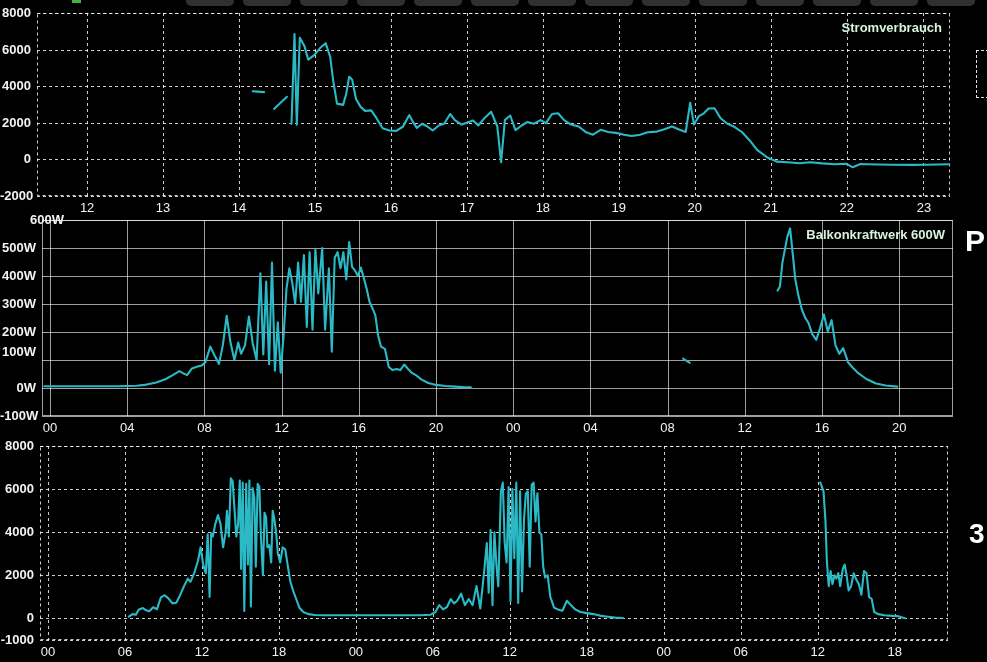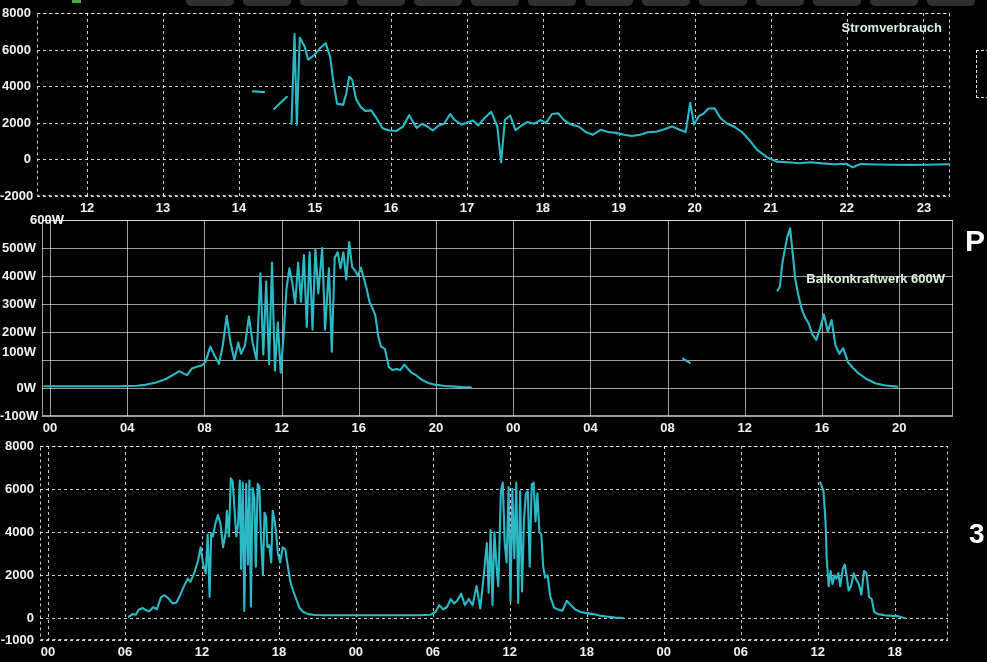--- a/index.html
+++ b/index.html
@@ -3,21 +3,21 @@
 <meta charset="utf-8">
 <style>
   html,body{margin:0;padding:0;background:#000;}
   body{position:relative;width:987px;height:662px;overflow:hidden;
        font-family:"Liberation Sans",sans-serif;}
   .chart{position:absolute;inset:0;pointer-events:none;}
   .plot{position:absolute;pointer-events:auto;}
   .plot svg{display:block;overflow:visible;}
   .tick-y{position:absolute;color:#f2f2f2;font-size:13px;font-weight:700;
           text-align:right;line-height:16px;}
-  .tick-x{position:absolute;color:#f2f2f2;font-size:13px;font-weight:700;
+  .tick-x{position:absolute;color:#f2f2f2;font-size:13px;font-weight:400;
           text-align:center;width:44px;line-height:15px;}
   .chart-title{position:absolute;color:#d9f2de;font-size:13px;font-weight:700;
                text-align:right;line-height:18px;}
   #top-strip{position:absolute;top:-7px;left:186px;display:flex;gap:9px;}
   .top-tab{width:48px;height:13px;background:#2e3132;border-radius:5px;
            pointer-events:auto;}
   #green-mark{position:absolute;left:72px;top:0;width:9px;height:3px;
               background:#43b23f;}
   #legend-box{position:absolute;left:976px;top:50px;width:26px;height:46px;
               border:1px dashed #e0e0e0;background:#000;pointer-events:auto;}
@@ -121,21 +121,21 @@
         <line x1="0" y1="112.5" x2="911" y2="112.5" stroke="rgba(255,255,255,0.62)" stroke-width="1"></line>
         <line x1="0" y1="140.5" x2="911" y2="140.5" stroke="rgba(255,255,255,0.62)" stroke-width="1"></line>
         <line x1="0" y1="168.5" x2="911" y2="168.5" stroke="rgba(255,255,255,0.62)" stroke-width="1"></line>
         <line x1="0" y1="196.5" x2="911" y2="196.5" stroke="rgba(255,255,255,0.62)" stroke-width="1"></line>
         <rect x="0.5" y="0.5" width="910" height="195" fill="none" stroke="rgba(255,255,255,0.62)" stroke-width="1"></rect>
         <polyline points="2.3,166.3 17.8,166.3 37.0,166.3 56.3,166.3 75.6,166.3 94.9,165.8 104.6,164.6 114.2,162.4 123.9,159.0 131.6,154.6 137.4,151.2 141.3,153.4 145.1,155.1 149.9,148.4 154.8,146.7 159.6,145.6 163.4,142.2 168.3,126.6 173.1,136.6 177.0,143.9 180.8,125.4 184.7,95.8 188.5,122.6 192.4,140.0 196.2,122.6 199.1,133.8 203.0,125.4 206.9,96.6 210.7,123.2 214.6,140.0 218.4,53.2 221.3,134.4 224.2,61.6 227.1,144.2 230.0,42.6 232.9,150.6 235.8,102.2 238.7,152.6 241.6,115.4 244.5,68.6 247.4,48.2 250.3,63.0 253.2,84.0 256.1,42.6 259.0,81.8 261.9,35.0 264.8,107.0 267.6,32.2 270.5,109.8 273.4,29.4 276.3,73.4 280.2,28.0 283.1,109.8 286.9,48.2 289.8,131.6 292.7,37.8 295.6,32.2 298.5,48.2 301.4,32.2 304.3,59.4 307.2,22.1 310.1,47.0 313.0,50.4 315.9,56.0 318.8,47.6 321.7,57.4 324.6,68.6 327.5,81.8 330.4,88.2 333.3,95.2 336.1,115.4 339.0,126.6 342.9,128.8 346.8,147.0 350.6,150.1 354.5,149.0 358.3,150.1 362.2,144.5 366.1,149.0 369.9,152.9 374.7,155.7 379.6,159.6 386.3,163.0 394.0,164.9 403.7,166.0 413.3,166.6 423.0,167.2 428.8,167.4" fill="none" stroke="#2bb9c6" stroke-width="2.1" stroke-linejoin="round" stroke-linecap="round"></polyline>
         <polyline points="641.0,138.6 647.8,142.8" fill="none" stroke="#2bb9c6" stroke-width="2.1" stroke-linejoin="round" stroke-linecap="round"></polyline>
         <polyline points="735.6,70.6 737.9,66.6 740.4,42.6 745.2,17.4 748.1,8.4 751.0,36.4 753.3,59.4 756.4,75.6 759.7,89.0 763.0,97.4 766.5,103.0 770.3,114.2 774.2,119.8 778.0,108.6 781.9,94.6 785.8,111.4 789.6,100.2 793.5,125.4 797.3,133.8 801.2,128.2 806.0,142.2 810.8,147.8 816.6,153.4 824.4,159.0 834.0,163.5 843.7,165.5 855.2,166.6" fill="none" stroke="#2bb9c6" stroke-width="2.1" stroke-linejoin="round" stroke-linecap="round"></polyline>
       </svg>
     </div>
-  <div class="chart-title" style="left: 42px; top: 226px; width: 903px; margin-top: 44px;">Balkonkraftwerk 600W</div>
+  <div class="chart-title" style="left: 42px; top: 226px; width: 903px;">Balkonkraftwerk 600W</div>
 <div class="tick-x" style="left: 28.1046px; top: 420px;">00</div>
     <div class="tick-x" style="left: 105.292px; top: 420px;">04</div>
     <div class="tick-x" style="left: 182.479px; top: 420px;">08</div>
     <div class="tick-x" style="left: 259.666px; top: 420px;">12</div>
     <div class="tick-x" style="left: 336.853px; top: 420px;">16</div>
     <div class="tick-x" style="left: 414.04px; top: 420px;">20</div>
     <div class="tick-x" style="left: 491.227px; top: 420px;">00</div>
     <div class="tick-x" style="left: 568.414px; top: 420px;">04</div>
     <div class="tick-x" style="left: 645.601px; top: 420px;">08</div>
     <div class="tick-x" style="left: 722.788px; top: 420px;">12</div>

